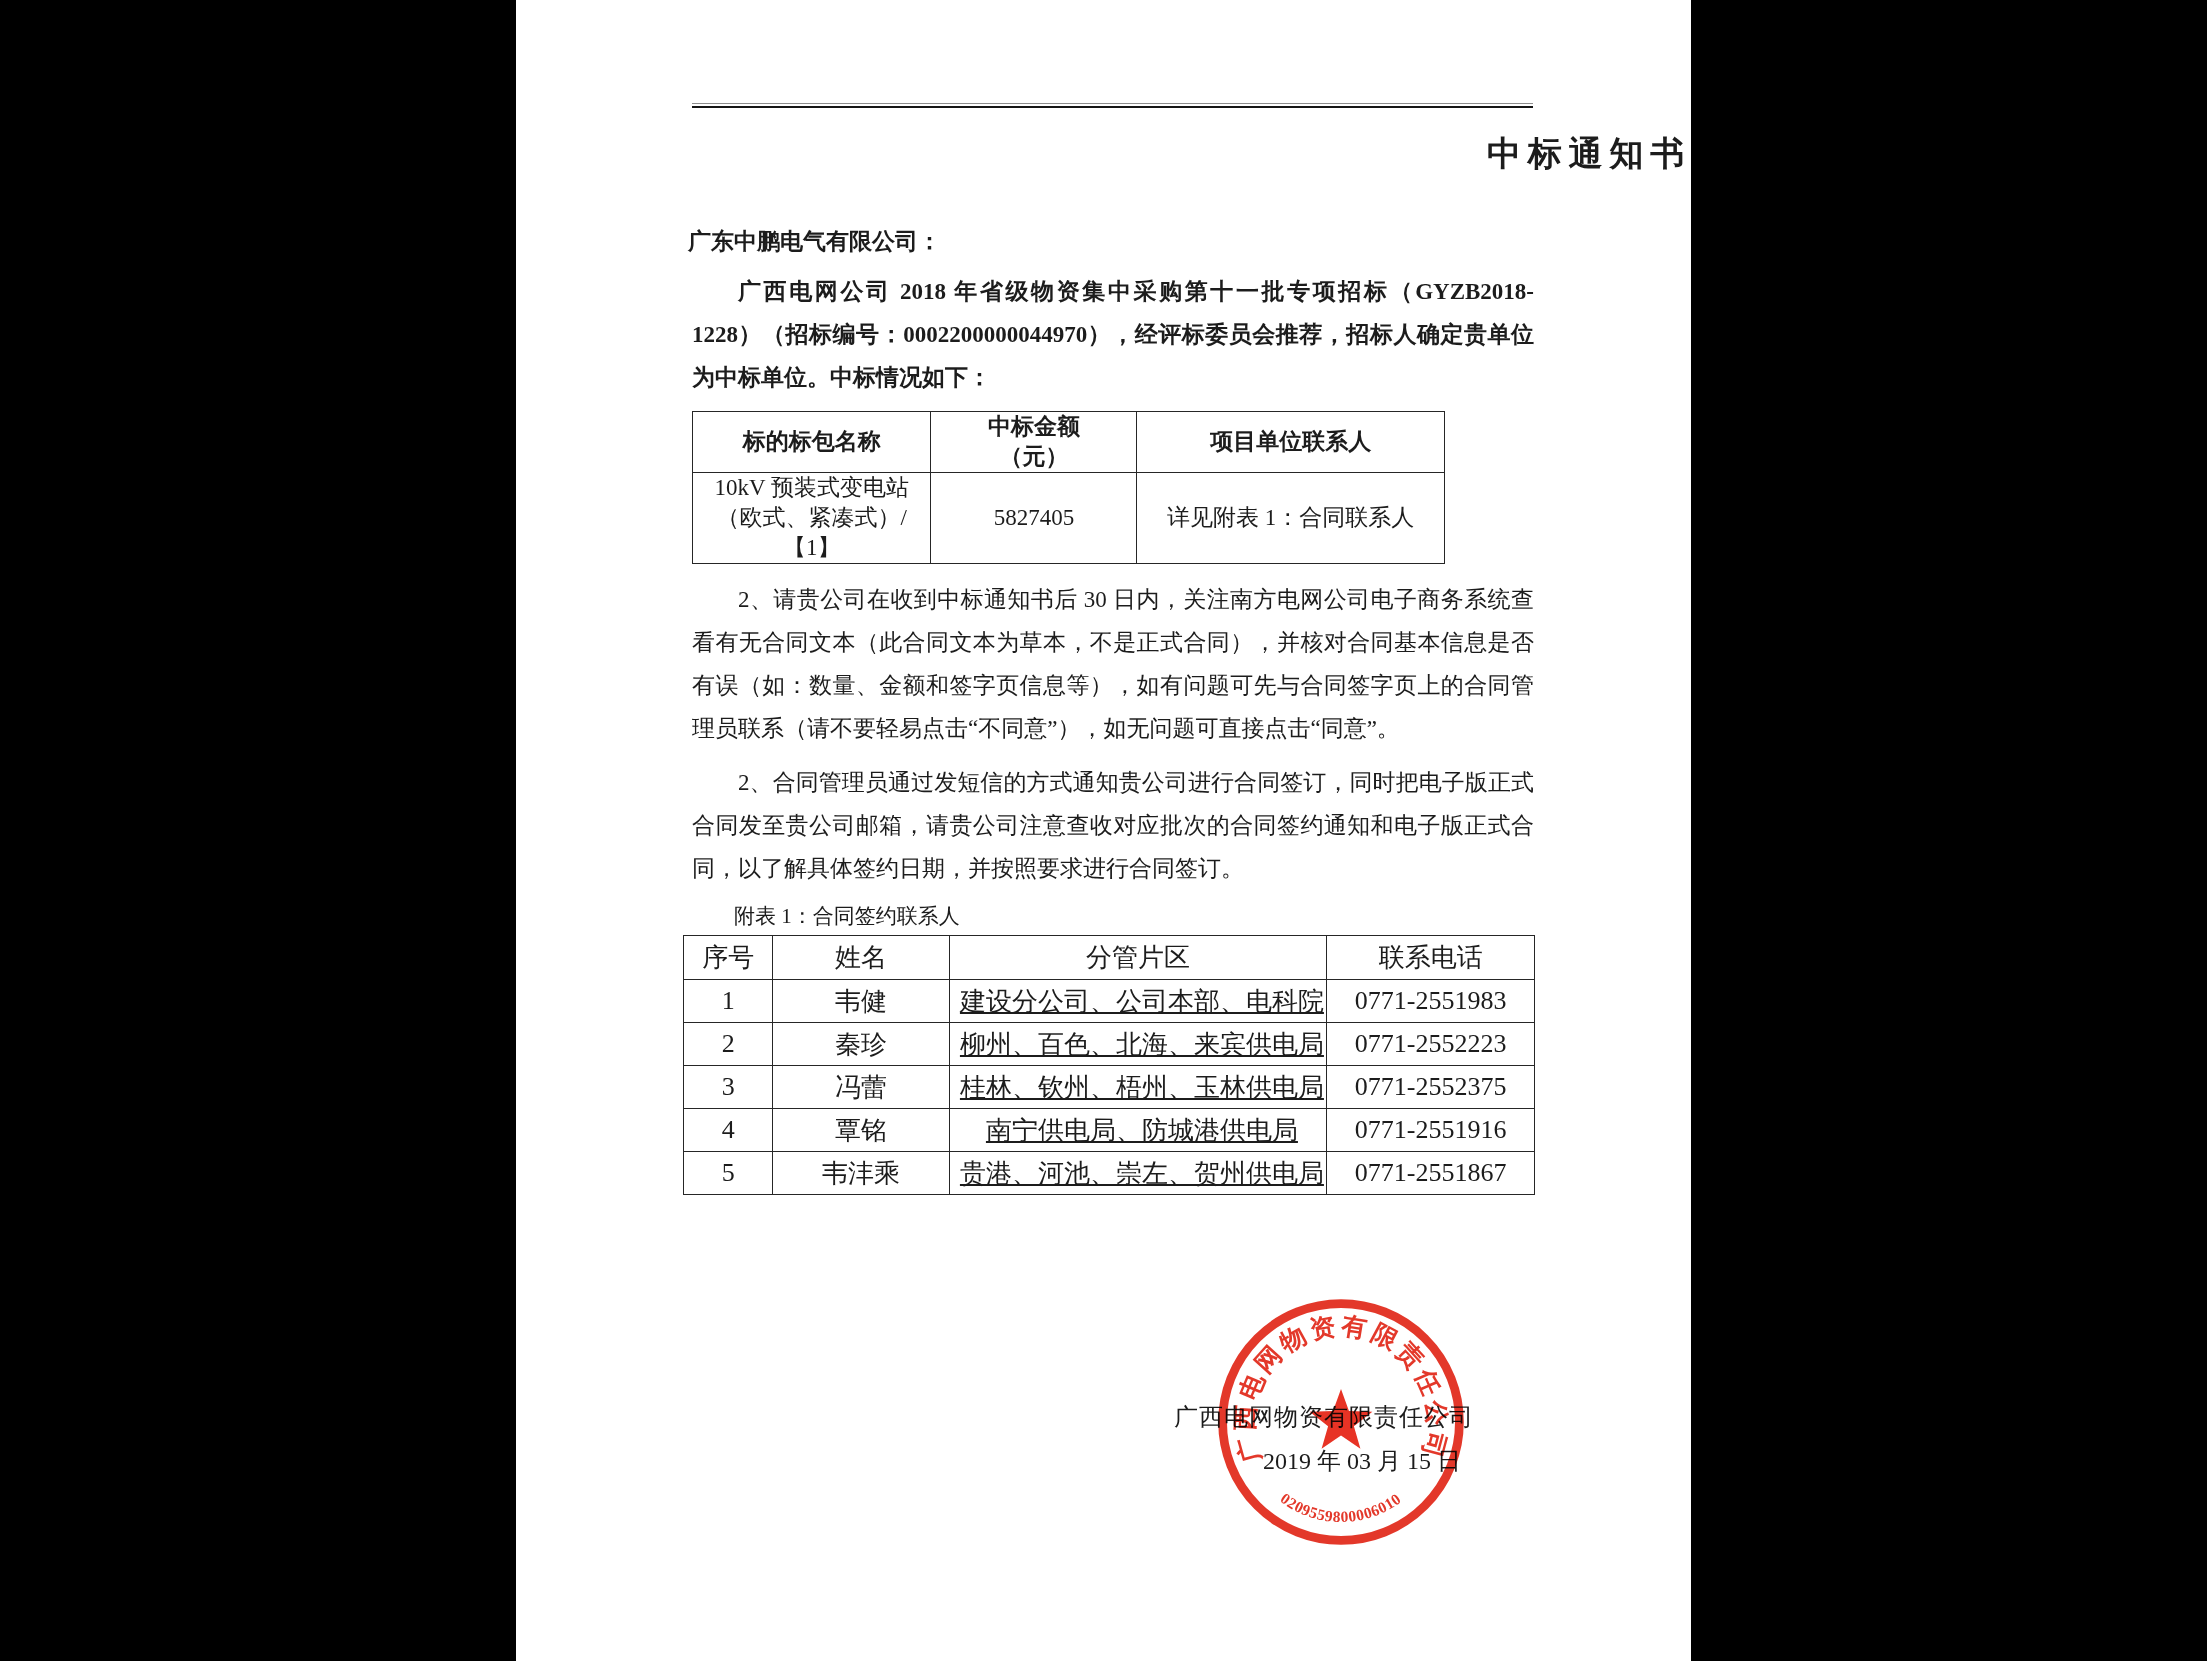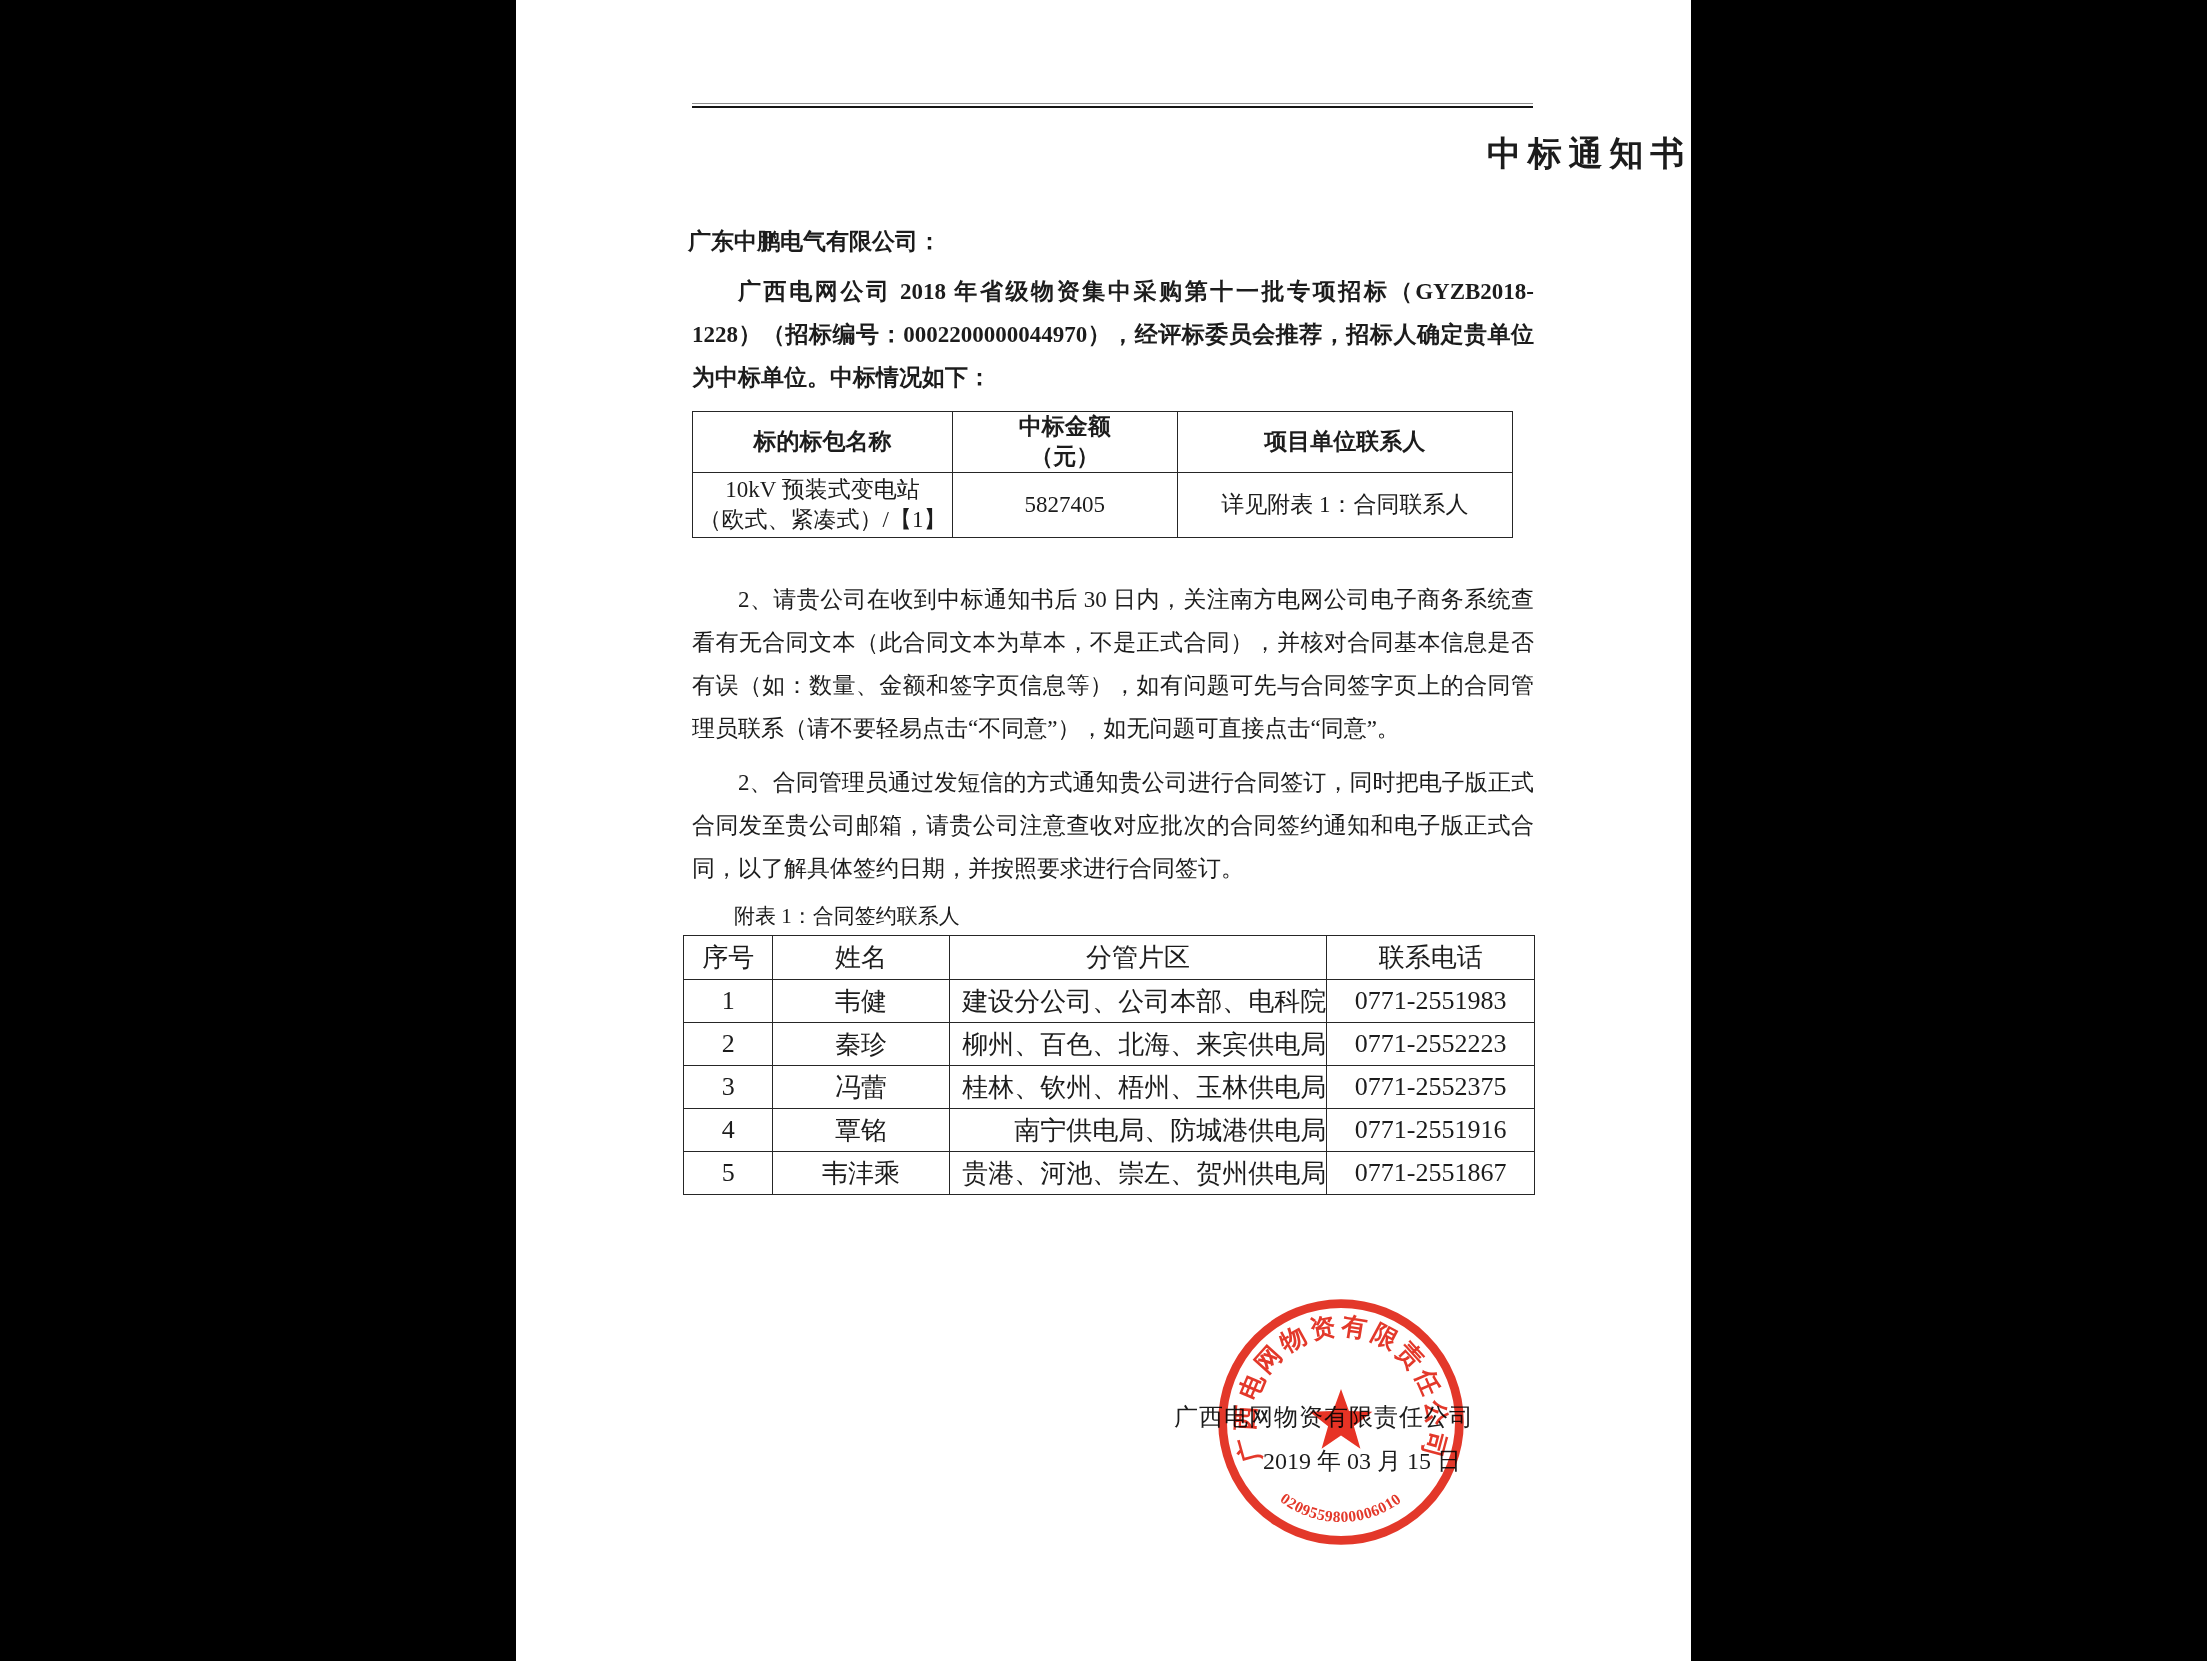--- a/index.html
+++ b/index.html
@@ -20,32 +20,32 @@
   .para{position:absolute;left:176px;width:842px;font-size:23px;line-height:43px;
     text-align:justify;text-justify:inter-character;text-indent:2em;}
   .intro{top:270px;font-weight:bold;}
   .p1{top:578px;}
   .p2{top:761px;}
   .appendix-label{position:absolute;left:176px;top:902px;font-size:21px;text-indent:2em;}
 
   table{border-collapse:collapse;position:absolute;table-layout:fixed;background:#fff;}
   td{border:1.9px solid #262626;text-align:center;vertical-align:middle;padding:0;}
 
-  .award-table{left:176px;top:411px;width:821px;}
+  .award-table{left:176px;top:411px;width:753px;}
   .award-table td{font-size:23px;line-height:30px;}
   .award-table .hdr{font-weight:bold;height:60px;}
   .award-table .data{height:64px;}
   .pre{white-space:pre-line;}
   .amount-cell{font-size:24px;}
   .contact-ref-cell{font-size:22px;}
 
   .contacts-table{left:167px;top:935px;width:852px;}
   .contacts-table td{font-size:26px;height:42px;}
   .contacts-table .hdr td{height:43px;}
-  .area-cell{text-align:right;font-size:20.4px;padding-left:8px;}
+  .area-cell{text-align:center;font-size:20.4px;padding-left:8px;text-decoration:underline;}
 
   .sig-company{position:absolute;left:658px;top:1401px;font-size:24px;letter-spacing:1px;}
   .sig-date{position:absolute;left:747px;top:1445px;font-size:24px;}
 
   .stamp{position:absolute;left:693px;top:1290px;width:264px;height:264px;
     mix-blend-mode:multiply;opacity:0.95;}
   .stamp-ring{fill:none;stroke:#e22d1e;stroke-width:9px;}
   .stamp-star{fill:#e62819;}
   .stamp-arc-text{fill:#e22d1e;font-family:"Liberation Serif","DejaVu Serif",serif;
     font-weight:bold;font-size:26px;letter-spacing:4px;}

